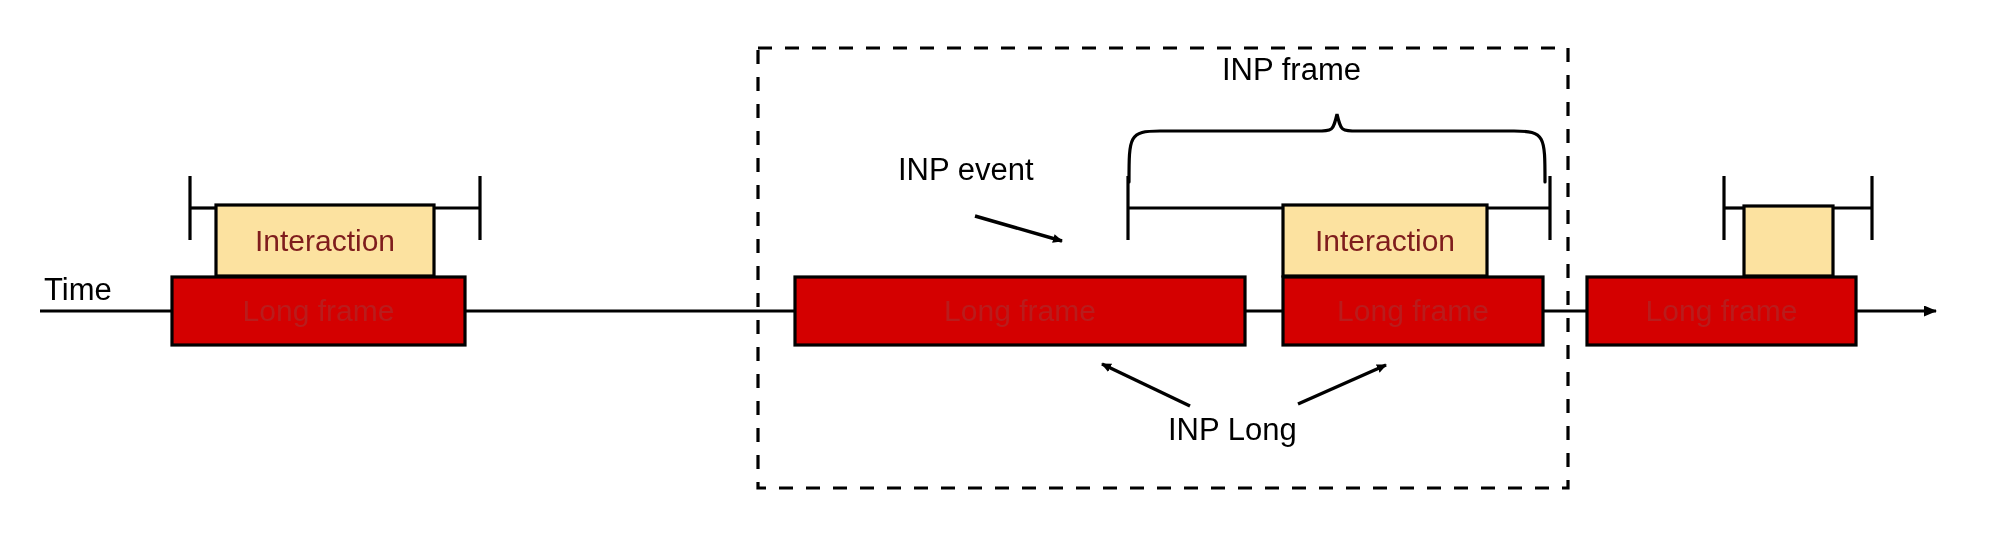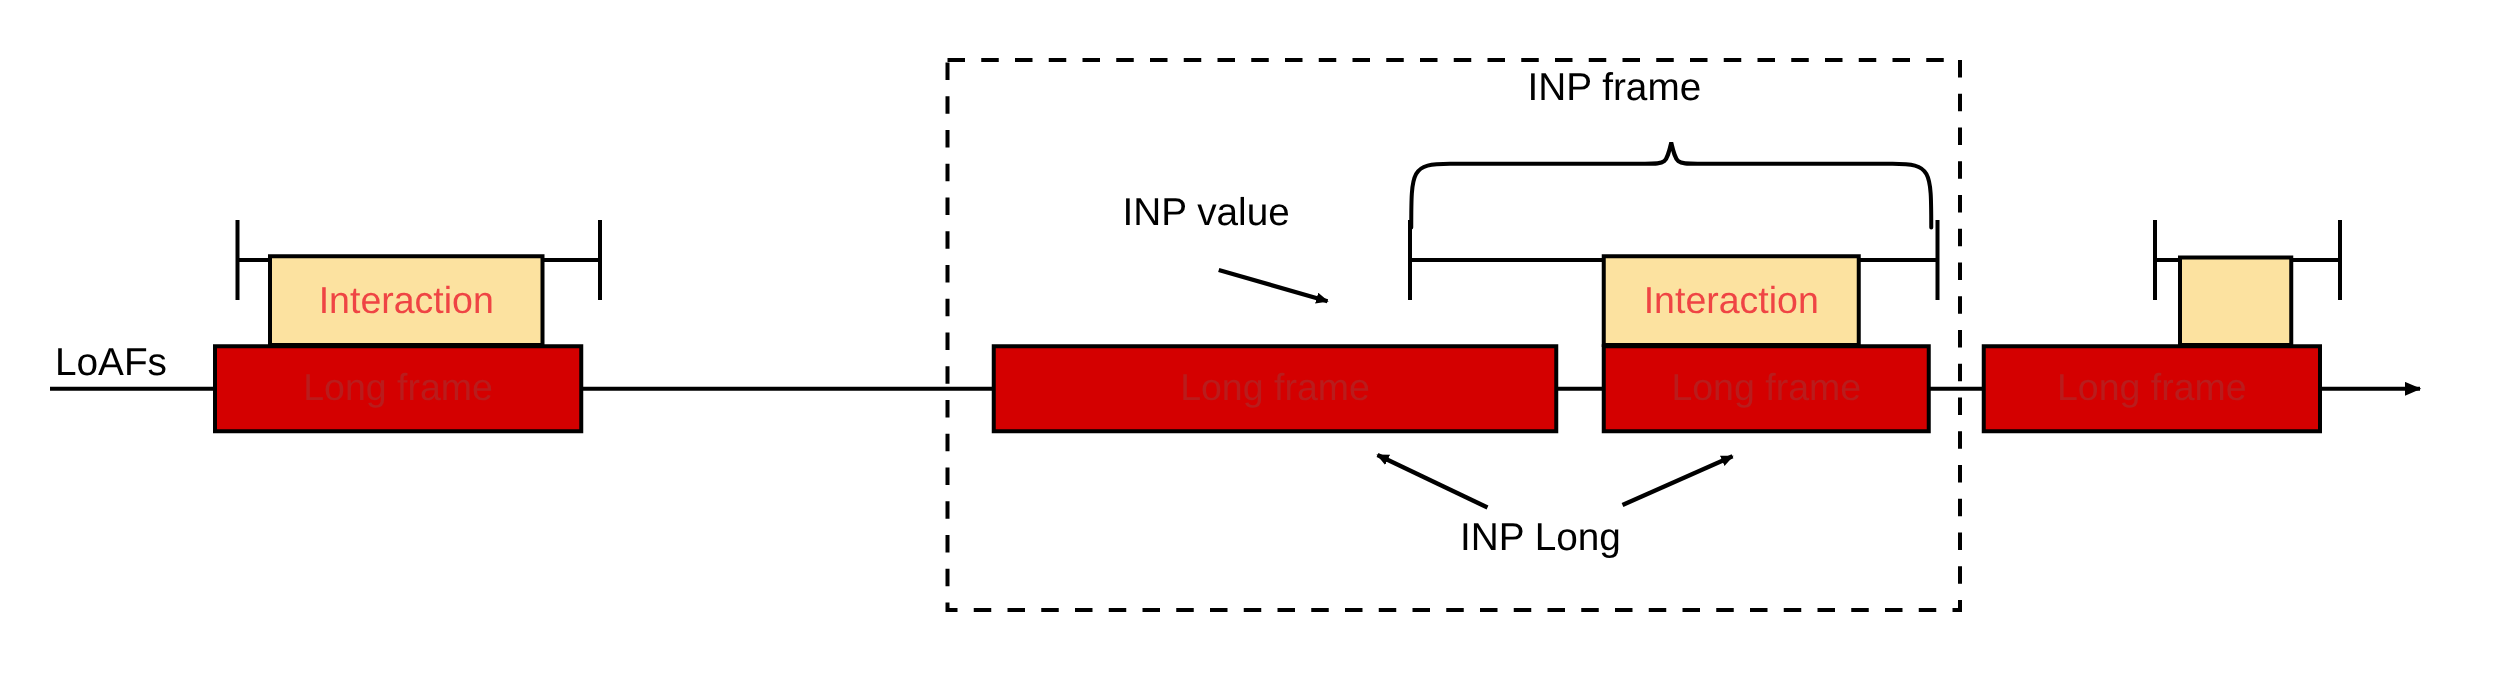--- a/index.html
+++ b/index.html
@@ -2,21 +2,21 @@
 <html><head>
 <meta charset="utf-8">
 <style>
   html,body{margin:0;padding:0;background:#ffffff;}
   body{width:2004px;height:546px;overflow:hidden;font-family:"Liberation Sans",sans-serif;}
   #stage{position:relative;width:2004px;height:546px;background:#ffffff;}
   #stage svg{position:absolute;left:0;top:0;}
   .lbl{position:absolute;color:#000000;white-space:nowrap;}
   .box-lbl{position:absolute;display:flex;align-items:center;justify-content:center;white-space:nowrap;}
   .frame-lbl{color:#b91c1c;font-size:30px;}
-  .inter-lbl{color:#ef4444;font-size:30px;}
+  .inter-lbl{color:#7f1d1d;font-size:30px;}
   .anno{font-size:31px;}
   .time-lbl{font-size:31px;}
 </style>
 </head>
 <body>
 
 <div id="stage">
 
   <svg width="2004" height="546" viewBox="0 0 2004 546">
     <defs>
@@ -57,28 +57,28 @@
     <rect x="216" y="205" width="218" height="71" fill="#FCE2A0" stroke="#000000" stroke-width="3.2"></rect>
     <rect x="1283" y="205" width="204" height="71" fill="#FCE2A0" stroke="#000000" stroke-width="3.2"></rect>
     <rect x="1744" y="206" width="89" height="70" fill="#FCE2A0" stroke="#000000" stroke-width="3.2"></rect>
 
     <rect x="172" y="277" width="293" height="68" fill="#D40000" stroke="#000000" stroke-width="3.2"></rect>
     <rect x="795" y="277" width="450" height="68" fill="#D40000" stroke="#000000" stroke-width="3.2"></rect>
     <rect x="1283" y="277" width="260" height="68" fill="#D40000" stroke="#000000" stroke-width="3.2"></rect>
     <rect x="1587" y="277" width="269" height="68" fill="#D40000" stroke="#000000" stroke-width="3.2"></rect>
   </svg>
 
-  <div class="lbl time-lbl" style="left:44px; top:272px;">LoAFs</div>
+  <div class="lbl time-lbl" style="left:44px; top:272px;">Time</div>
 
   <div class="box-lbl frame-lbl" style="left:172px; top:277px; width:293px; height:68px;">Long frame</div>
   <div class="box-lbl frame-lbl" style="left:795px; top:277px; width:450px; height:68px;">Long frame</div>
   <div class="box-lbl frame-lbl" style="left:1283px; top:277px; width:260px; height:68px;">Long frame</div>
   <div class="box-lbl frame-lbl" style="left:1587px; top:277px; width:269px; height:68px;">Long frame</div>
 
   <div class="box-lbl inter-lbl" style="left:216px; top:205px; width:218px; height:71px;">Interaction</div>
   <div class="box-lbl inter-lbl" style="left:1283px; top:205px; width:204px; height:71px;">Interaction</div>
   <div class="box-lbl inter-lbl" style="left:1744px; top:206px; width:89px; height:70px;"></div>
 
   <div class="lbl anno" style="left:1222px; top:52px;">INP frame</div>
-  <div class="lbl anno" style="left:898px; top:152px;">INP value</div>
+  <div class="lbl anno" style="left:898px; top:152px;">INP event</div>
   <div class="lbl anno" style="left:1168px; top:412px;">INP Long</div>
 
 </div>
 
 </body></html>

